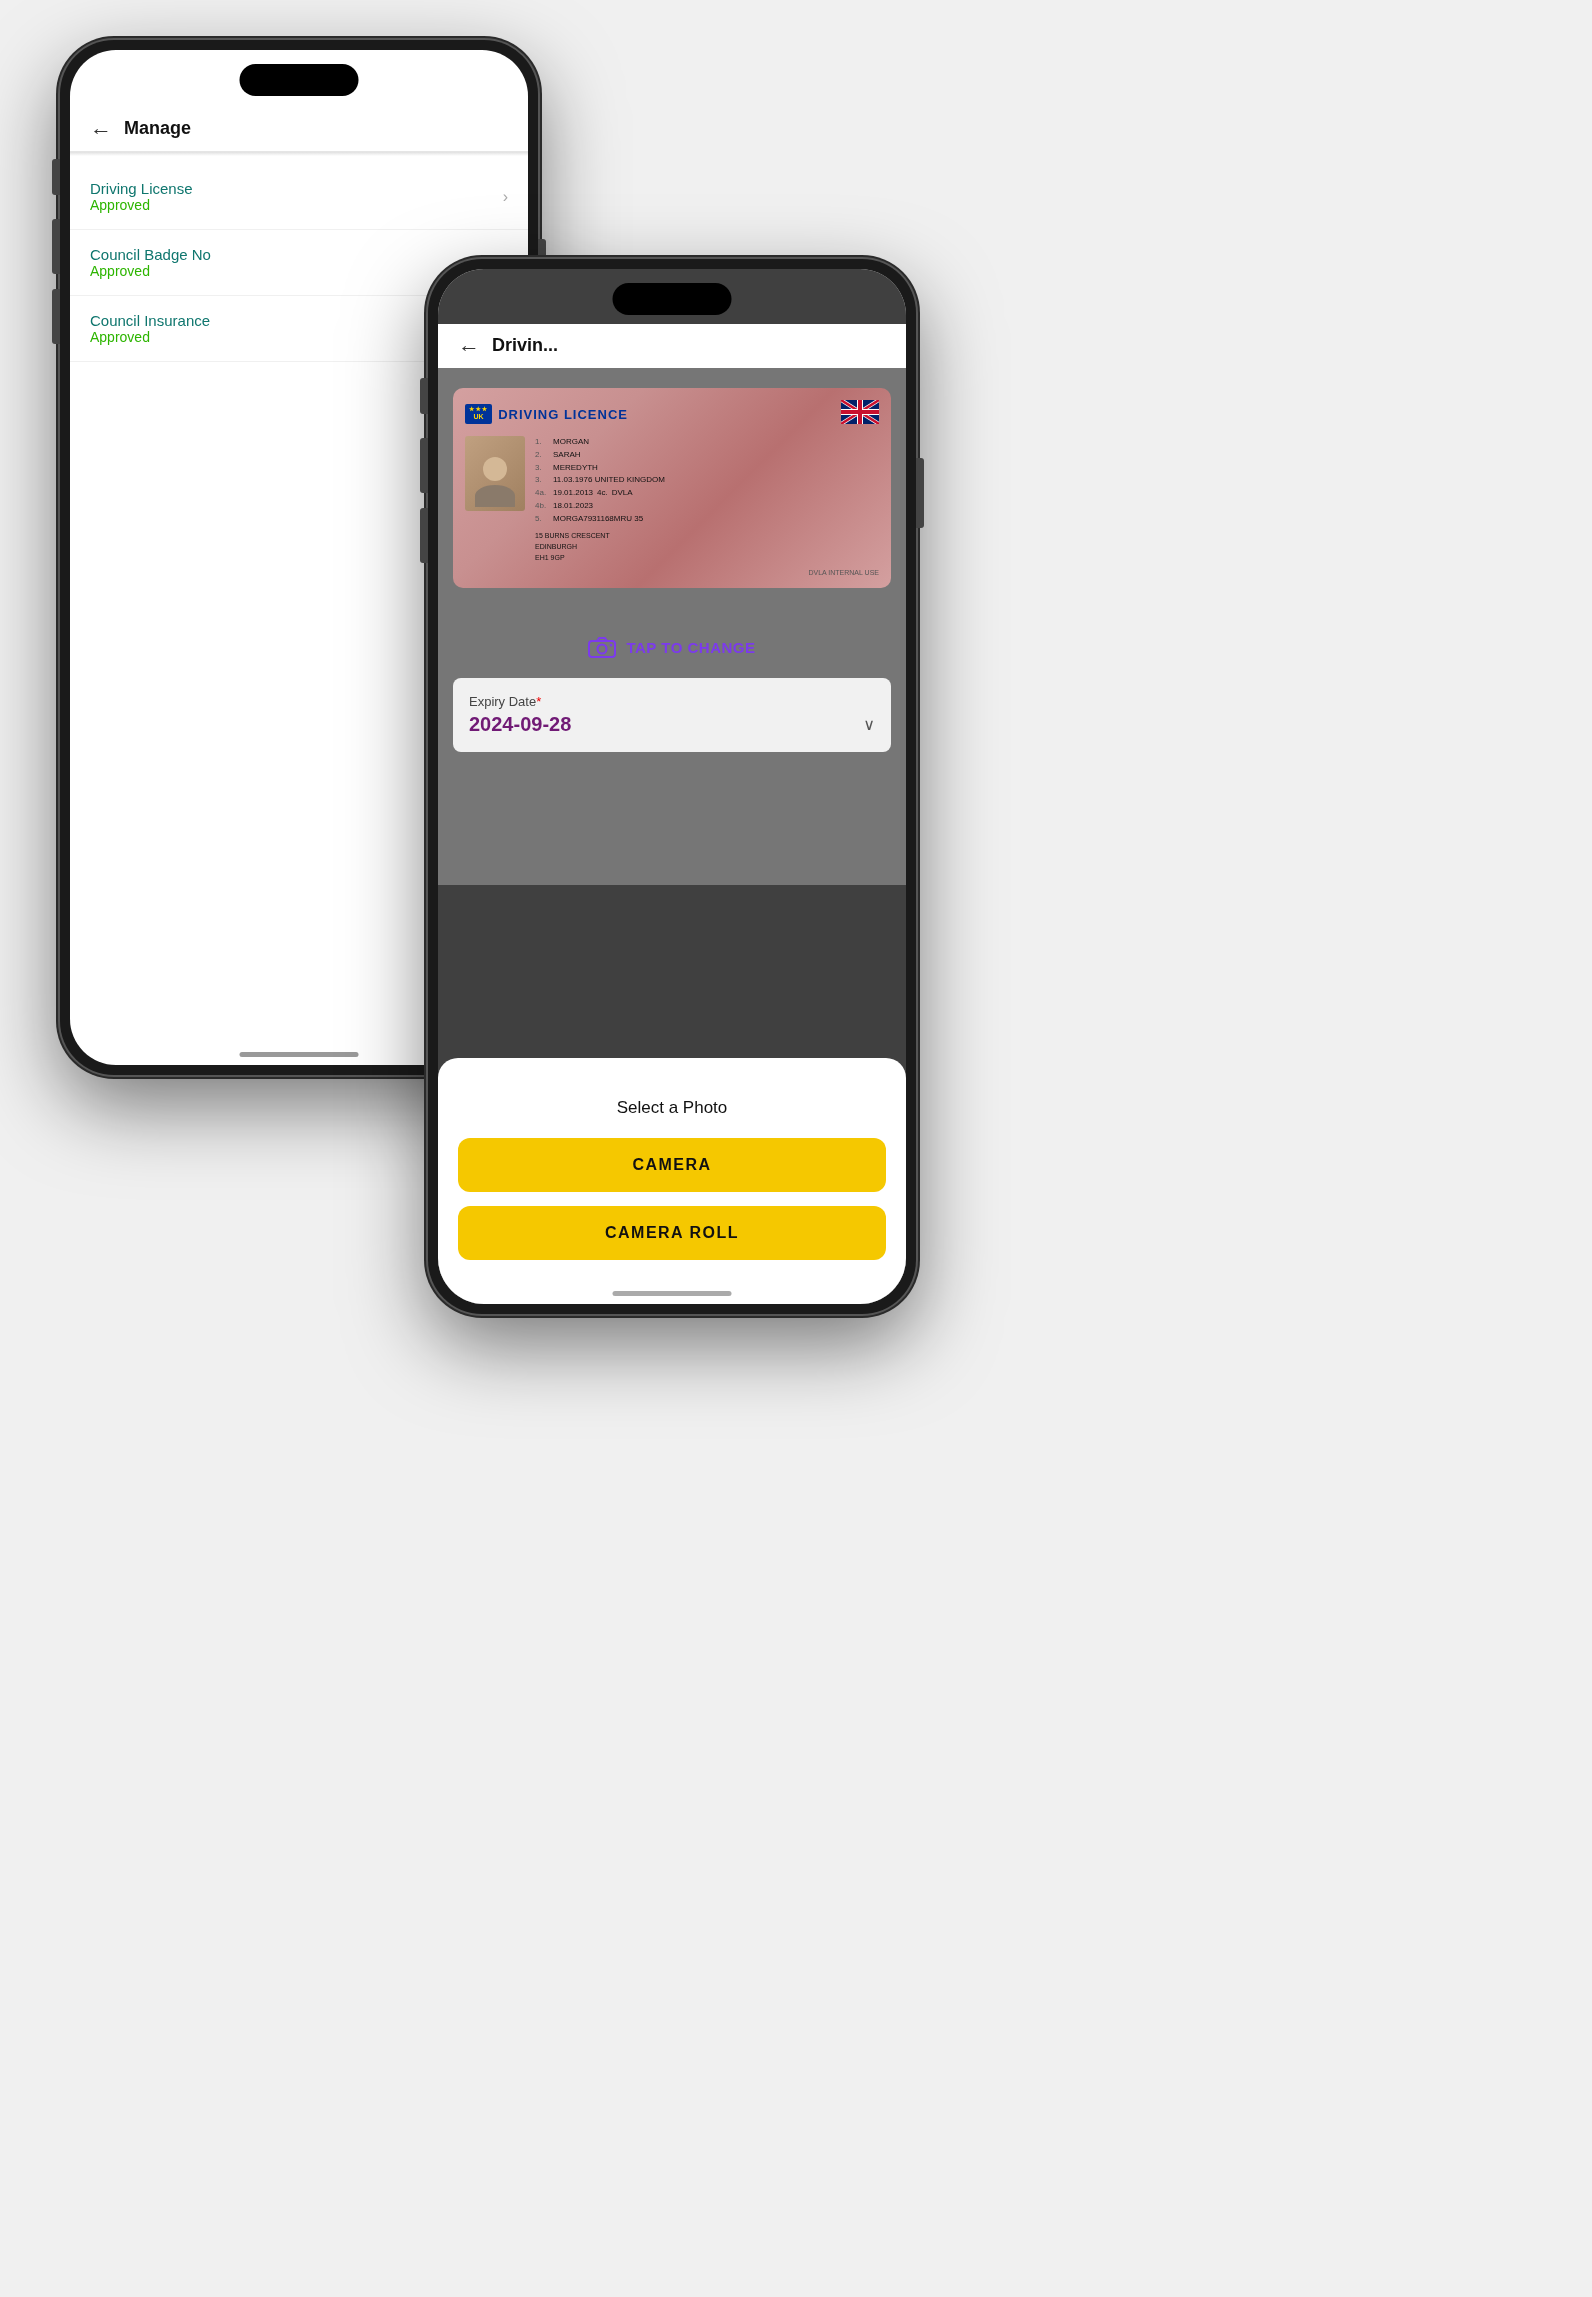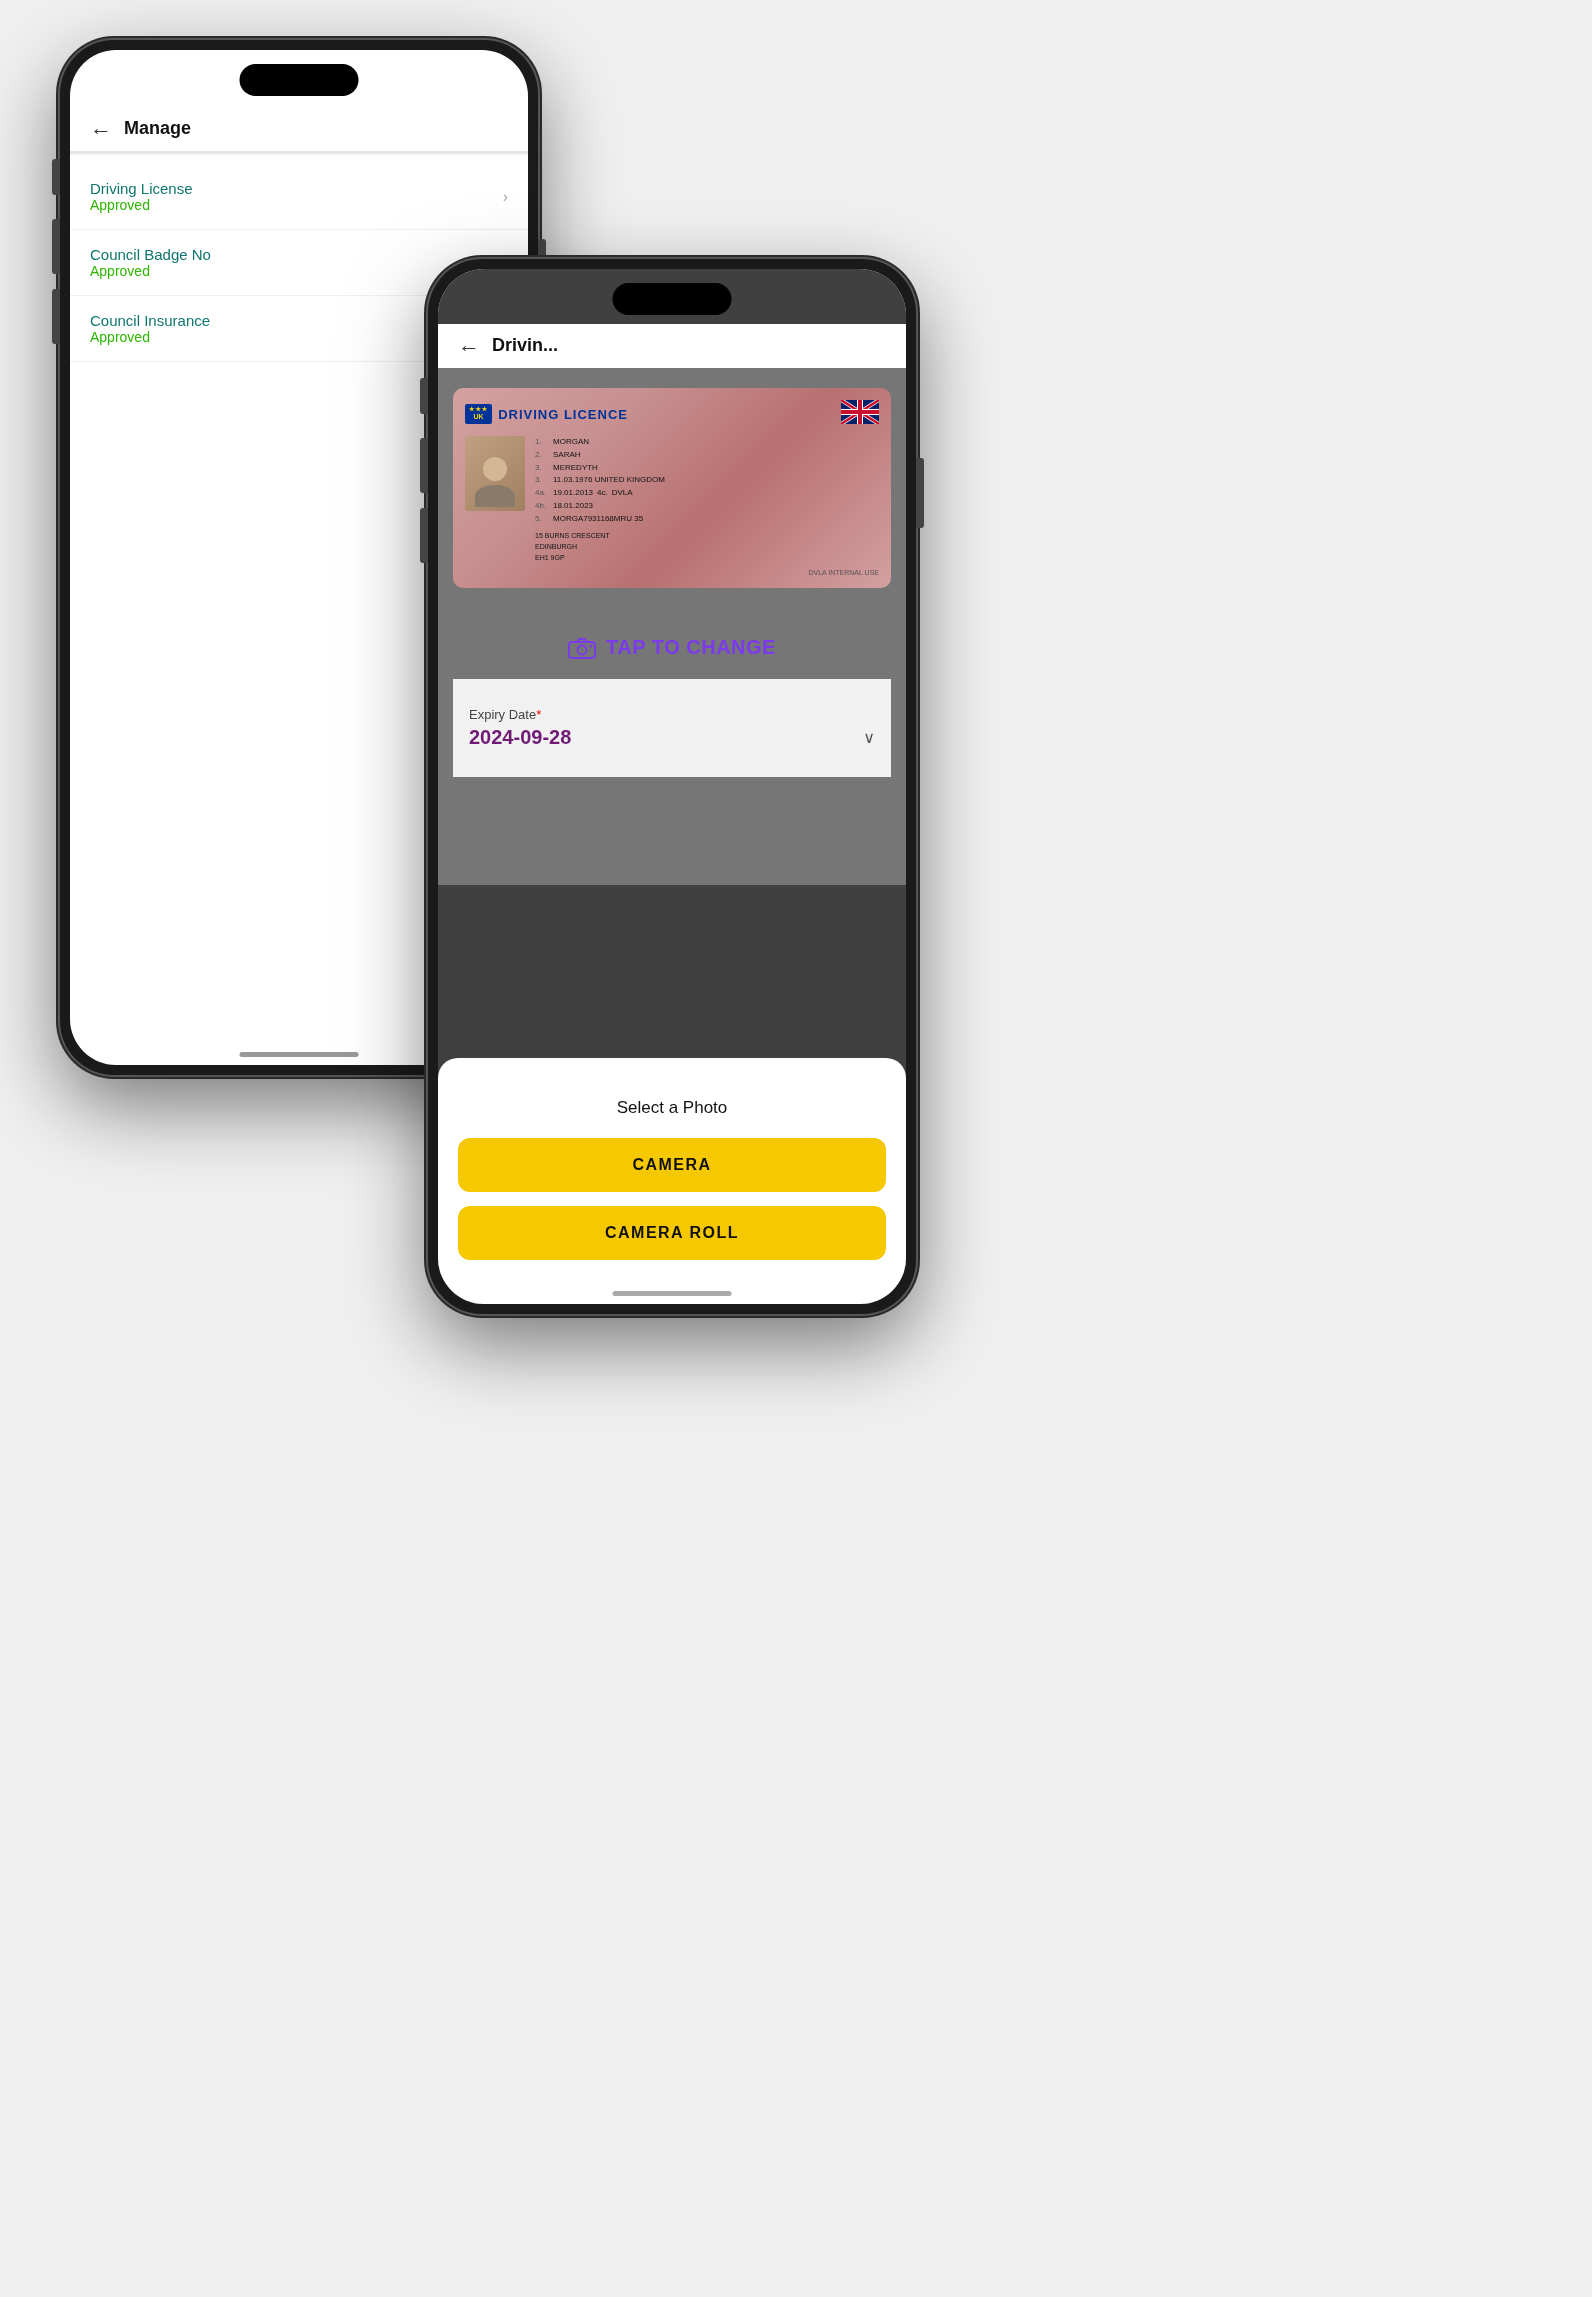--- a/index.html
+++ b/index.html
@@ -371,31 +371,31 @@
       padding: 12px;
       color: #7c3aed;
     }
 
     .camera-icon-svg {
       width: 28px;
       height: 22px;
     }
 
     .tap-to-change-text {
-      font-size: 20px;
+      font-size: 15px;
       font-weight: 600;
       color: #7c3aed;
       letter-spacing: 0.5px;
     }
 
     
     .expiry-section {
       background: rgba(255,255,255,0.9);
-      border-radius: 0;
-      padding: 28px 16px;
+      border-radius: 8px;
+      padding: 16px 16px;
       margin-top: 8px;
     }
 
     .expiry-label {
       font-size: 13px;
       color: #444;
       margin-bottom: 4px;
     }
 
     .expiry-required {

